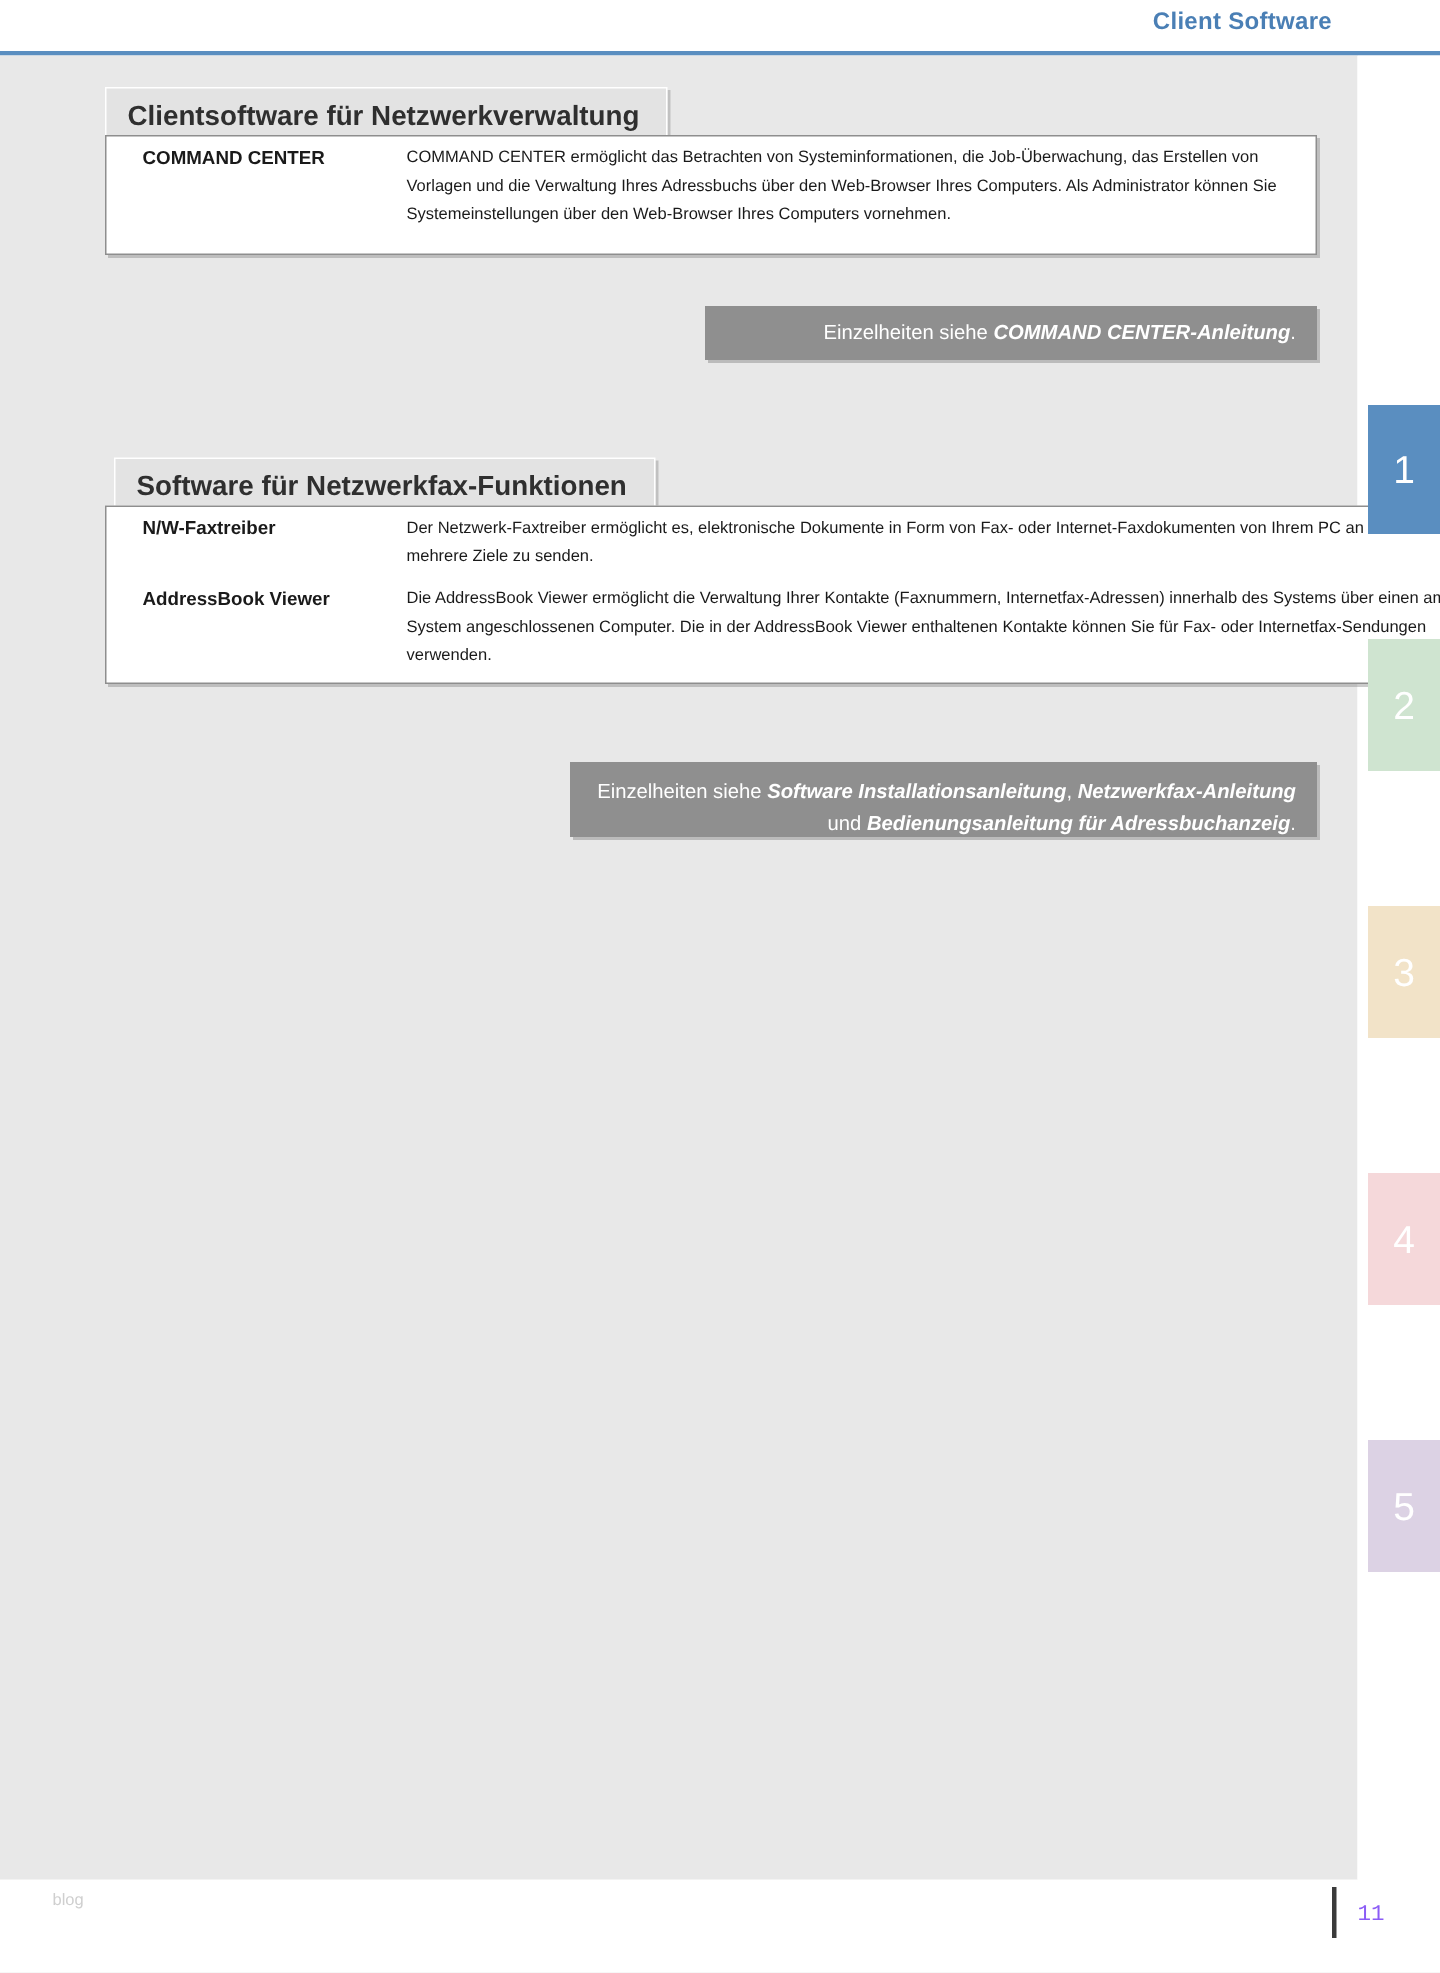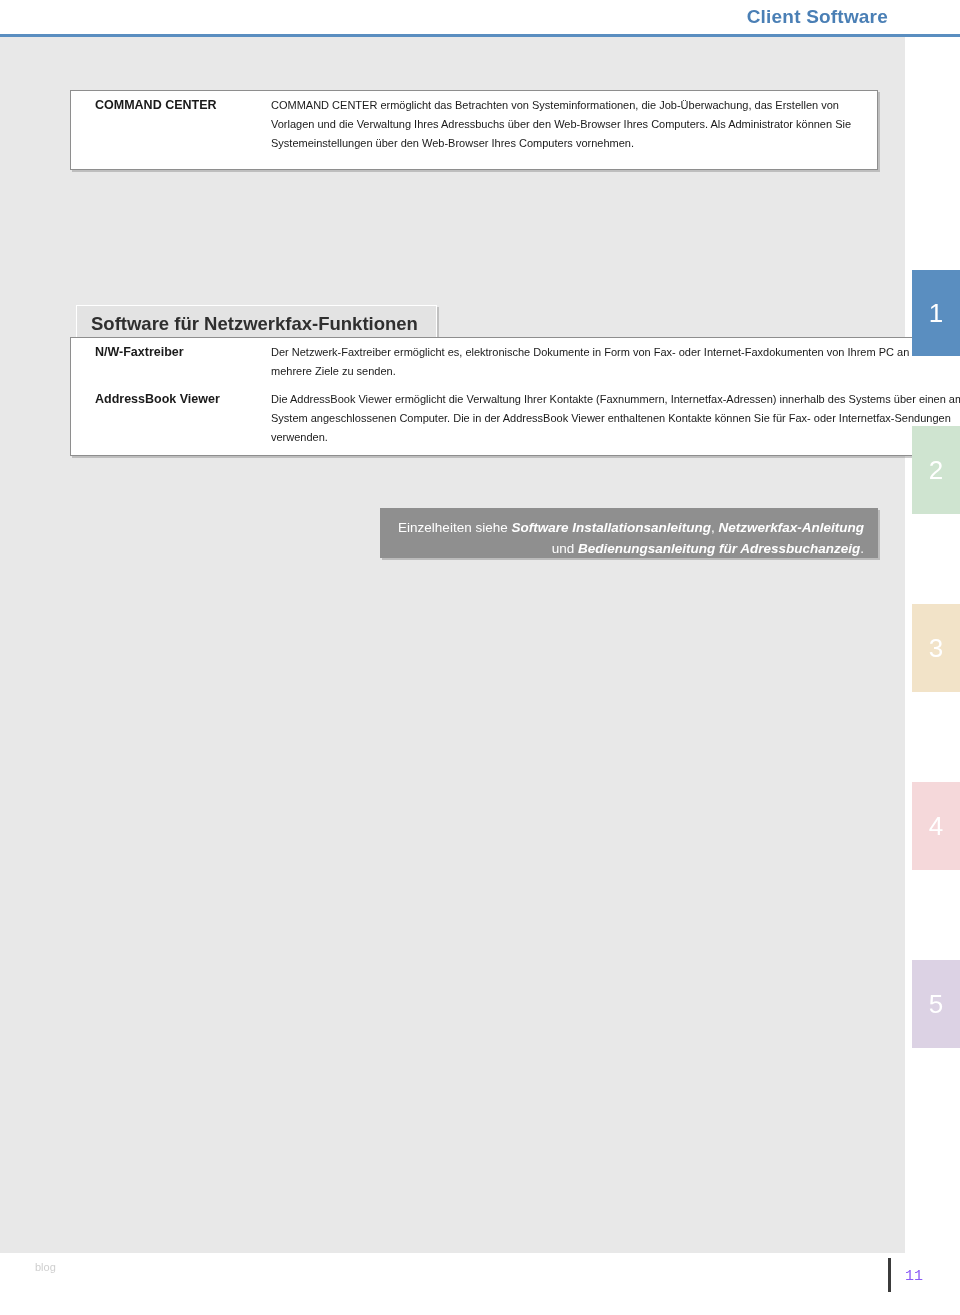--- a/index.html
+++ b/index.html
@@ -30,21 +30,21 @@
     left: 0;
     top: 0;
     width: 960px;
     height: 34px;
     background: #ffffff;
   }
   .header-title {
     position: absolute;
     right: 72px;
     top: 6px;
-    font-size: 19px;
+    font-size: 16px;
     font-weight: bold;
     color: #4a7fb5;
     letter-spacing: 0.2px;
     margin-left: 46px;
   }
   .header-rule {
     position: absolute;
     left: 0;
     top: 34px;
     width: 960px;
@@ -206,28 +206,32 @@
 <div class="page">
 
   <div class="header-band">
     <div class="header-title">Client Software</div>
   </div>
   <div class="header-rule"></div>
 
   <div class="content-bg"></div>
   <div class="content-bg-right"></div>
 
+  <div class="sec-title" id="sec1-title">Clientsoftware für Netzwerkverwaltung</div>
 
   <div class="table-box" id="tbl1">
     <div class="row">
       <div class="cell-label">COMMAND CENTER</div>
       <div class="cell-text">COMMAND CENTER ermöglicht das Betrachten von Systeminformationen, die Job-Überwachung, das Erstellen von Vorlagen und die Verwaltung Ihres Adressbuchs über den Web-Browser Ihres Computers. Als Administrator können Sie Systemeinstellungen über den Web-Browser Ihres Computers vornehmen.</div>
     </div>
   </div>
 
+  <div class="note-box" id="note1">
+    <span>Einzelheiten siehe </span><b>COMMAND CENTER-Anleitung</b><span>.</span>
+  </div>
 
   <div class="sec-title" id="sec2-title">Software für Netzwerkfax-Funktionen</div>
 
   <div class="table-box" id="tbl2">
     <div class="row">
       <div class="cell-label">N/W-Faxtreiber</div>
       <div class="cell-text">Der Netzwerk-Faxtreiber ermöglicht es, elektronische Dokumente in Form von Fax- oder Internet-Faxdokumenten von Ihrem PC an eine oder mehrere Ziele zu senden.</div>
     </div>
     <div class="row">
       <div class="cell-label">AddressBook Viewer</div>

